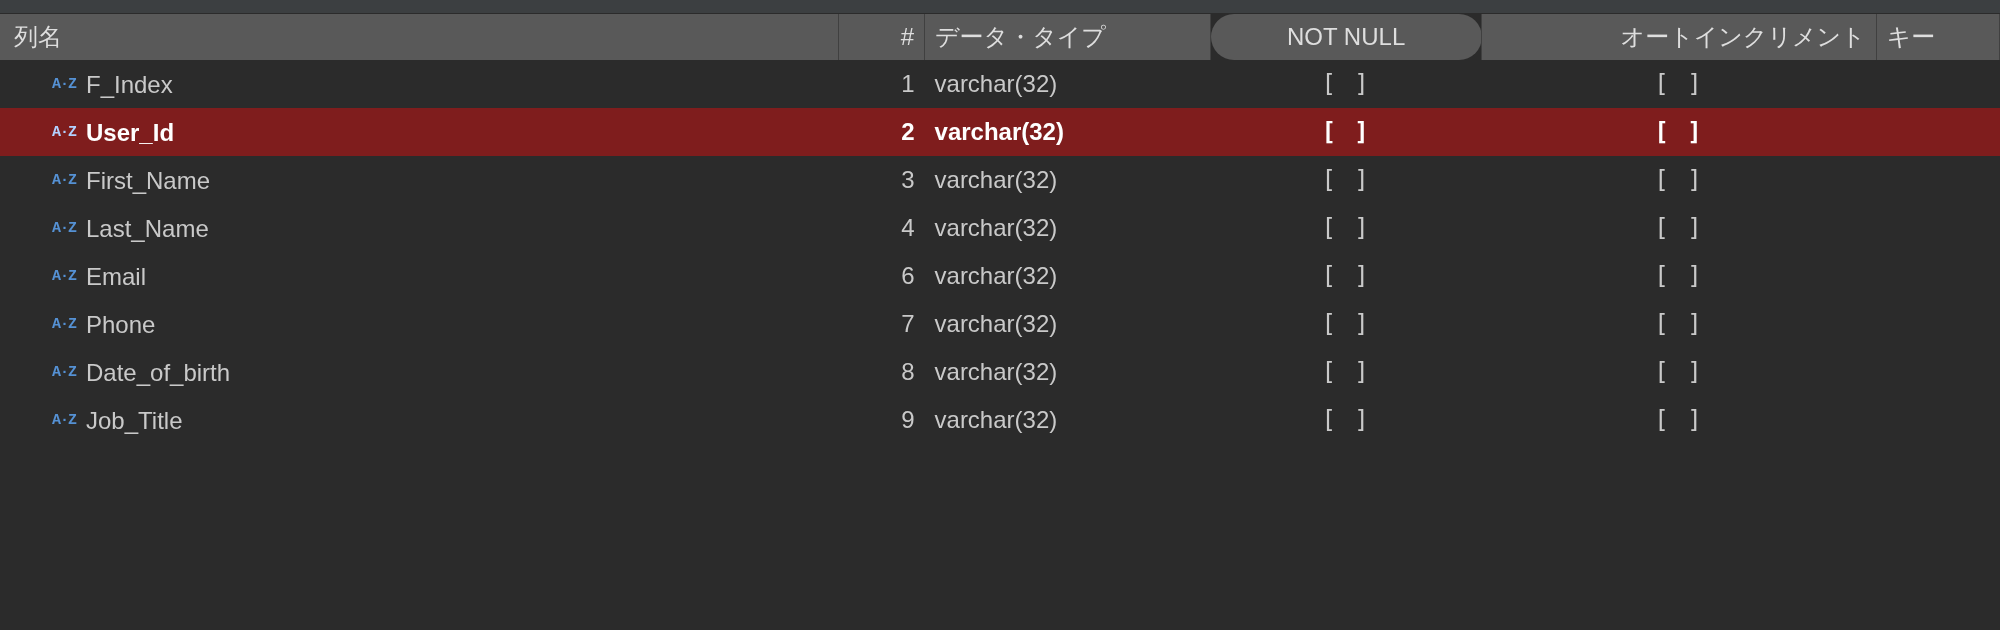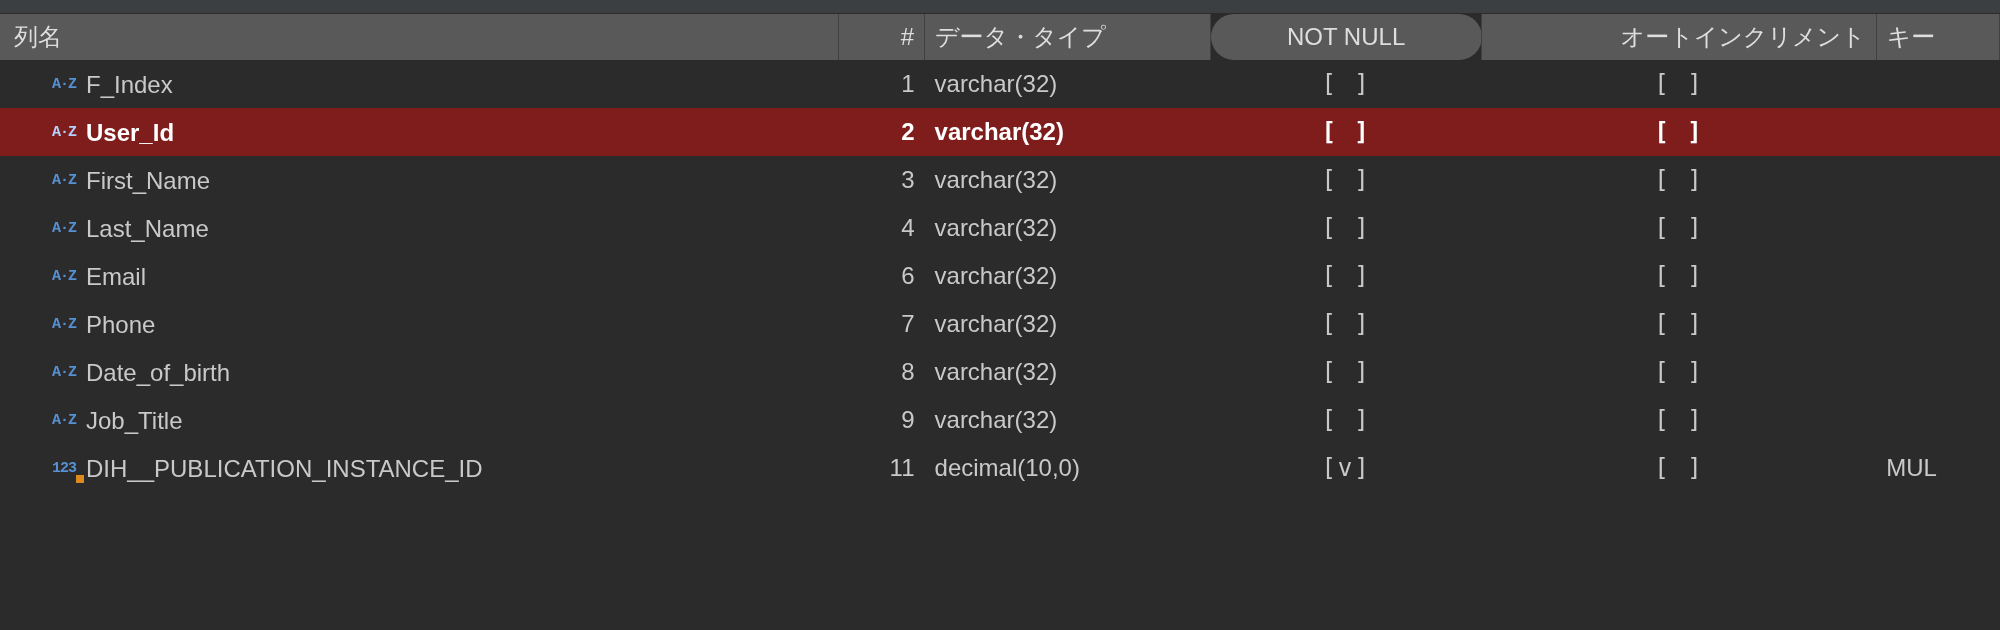--- a/index.html
+++ b/index.html
@@ -150,22 +150,14 @@
         <td class="col-key"></td>
       </tr>
       <tr class="body-row">
         <td class="col-name"><span class="type-icon ic-az">A·Z</span><span class="colname">Job_Title</span></td>
         <td class="col-num">9</td>
         <td class="col-type">varchar(32)</td>
         <td class="col-nn check">[ ]</td>
         <td class="col-ai check">[ ]</td>
         <td class="col-key"></td>
       </tr>
-      <tr class="body-row">
-        <td class="col-name"><span class="type-icon ic-num">123</span><span class="overlay-sq"></span><span class="colname">DIH__PUBLICATION_INSTANCE_ID</span></td>
-        <td class="col-num">11</td>
-        <td class="col-type">decimal(10,0)</td>
-        <td class="col-nn check">[v]</td>
-        <td class="col-ai check">[ ]</td>
-        <td class="col-key">MUL</td>
-      </tr>
     </tbody>
 </table>
 
 </body></html>

